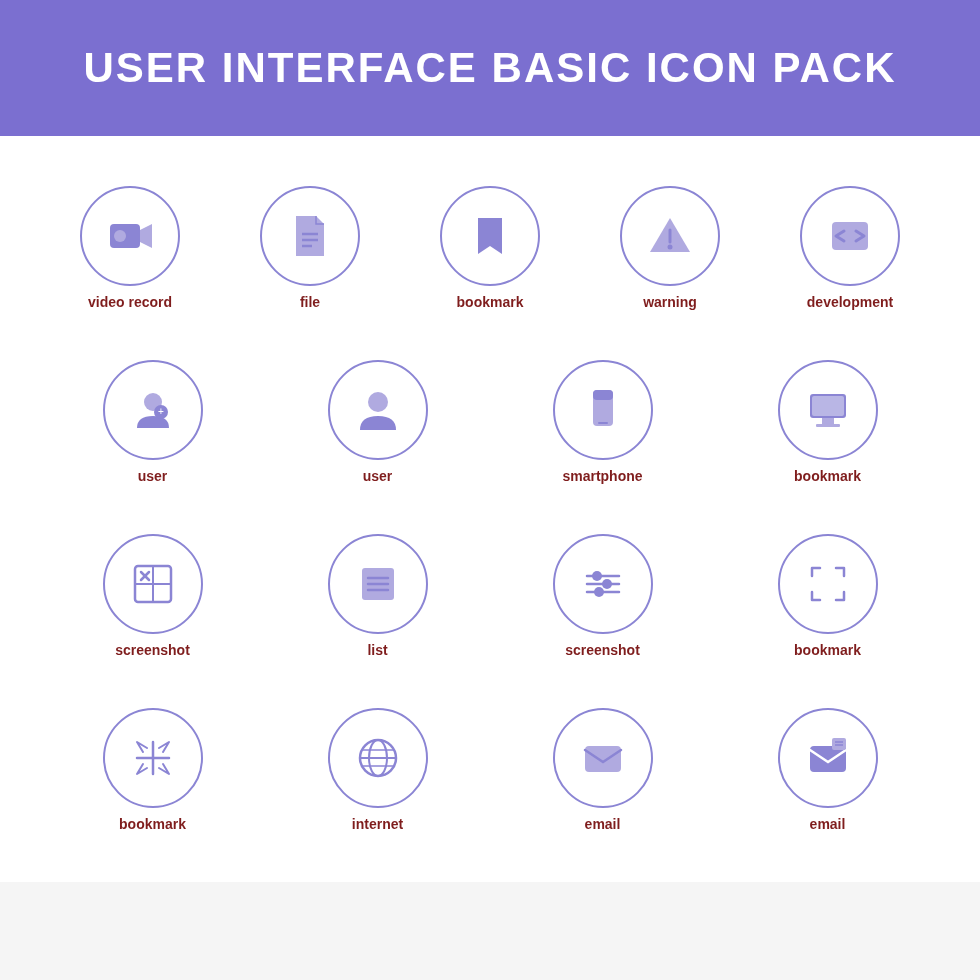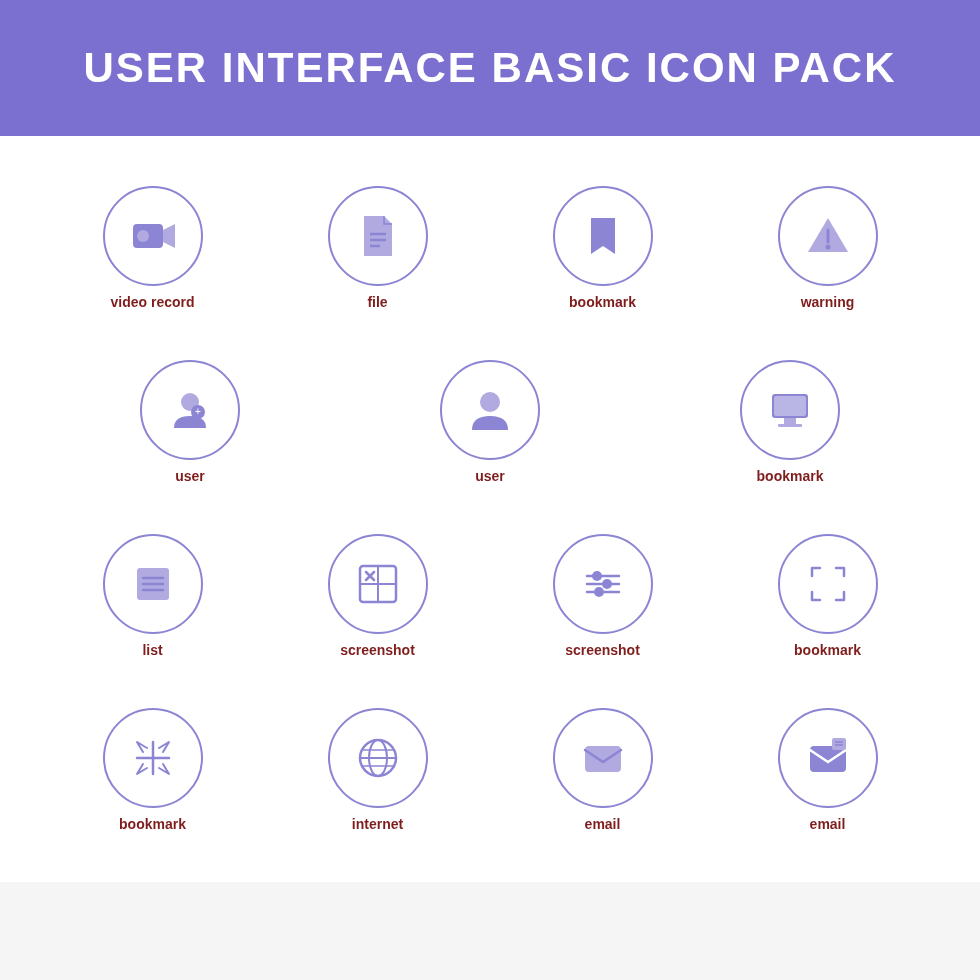--- a/index.html
+++ b/index.html
@@ -114,20 +114,30 @@
       <div class="icon-circle">
         <svg viewBox="0 0 52 52">
           <path d="M26 8 L46 42 H6 Z" class="accent-light"></path>
           <line x1="26" y1="20" x2="26" y2="32" stroke="#8b85d4" stroke-width="3" stroke-linecap="round"></line>
           <circle cx="26" cy="37" r="2.5" fill="#8b85d4"></circle>
         </svg>
       </div>
       <span class="icon-label">warning</span>
     </div>
 
+    <div class="icon-item">
+      <div class="icon-circle">
+        <svg viewBox="0 0 52 52">
+          <rect x="8" y="12" width="36" height="28" rx="4" class="accent-light"></rect>
+          <polyline points="20,21 12,26 20,31" stroke="#8b85d4" stroke-width="3" fill="none" stroke-linecap="round" stroke-linejoin="round"></polyline>
+          <polyline points="32,21 40,26 32,31" stroke="#8b85d4" stroke-width="3" fill="none" stroke-linecap="round" stroke-linejoin="round"></polyline>
+        </svg>
+      </div>
+      <span class="icon-label">development</span>
+    </div>
 
   </div>
 
   <div class="icon-row">
 
 
     <div class="icon-item">
       <div class="icon-circle">
         <svg viewBox="0 0 52 52">
           <circle cx="26" cy="18" r="9" class="accent-light"></circle>
@@ -142,60 +152,70 @@
     <div class="icon-item">
       <div class="icon-circle">
         <svg viewBox="0 0 52 52">
           <circle cx="26" cy="18" r="10" class="accent-light"></circle>
           <path d="M8 46 Q8 32 26 32 Q44 32 44 46 Z" class="accent"></path>
         </svg>
       </div>
       <span class="icon-label">user</span>
     </div>
 
+    <div class="icon-item">
+      <div class="icon-circle">
+        <svg viewBox="0 0 52 52">
+          <rect x="16" y="6" width="20" height="36" rx="4" class="accent-light"></rect>
+          <rect x="16" y="6" width="20" height="10" rx="4" class="accent"></rect>
+          <rect x="21" y="38" width="10" height="2" rx="1" fill="#8b85d4"></rect>
+        </svg>
+      </div>
+      <span class="icon-label">smartphone</span>
+    </div>
 
     <div class="icon-item">
       <div class="icon-circle">
         <svg viewBox="0 0 52 52">
           <rect x="8" y="10" width="36" height="24" rx="3" class="accent"></rect>
           <rect x="10" y="12" width="32" height="20" rx="2" fill="white" opacity="0.4"></rect>
           <rect x="20" y="34" width="12" height="6" class="accent-light"></rect>
           <rect x="14" y="40" width="24" height="3" rx="1" class="accent-light"></rect>
         </svg>
       </div>
       <span class="icon-label">bookmark</span>
     </div>
 
   </div>
 
   <div class="icon-row">
-
-    <div class="icon-item">
-      <div class="icon-circle">
-        <svg viewBox="0 0 52 52">
-          <rect x="10" y="10" width="32" height="32" rx="3" class="accent-light"></rect>
-          <line x1="16" y1="20" x2="36" y2="20" stroke="#8b85d4" stroke-width="2.5" stroke-linecap="round"></line>
-          <line x1="16" y1="26" x2="36" y2="26" stroke="#8b85d4" stroke-width="2.5" stroke-linecap="round"></line>
-          <line x1="16" y1="32" x2="36" y2="32" stroke="#8b85d4" stroke-width="2.5" stroke-linecap="round"></line>
-        </svg>
-      </div>
-      <span class="icon-label">list</span>
-    </div>
 
     <div class="icon-item">
       <div class="icon-circle">
         <svg viewBox="0 0 52 52">
           <rect x="8" y="8" width="36" height="36" rx="3" fill="none" stroke="#8b85d4" stroke-width="2.5"></rect>
           <line x1="8" y1="26" x2="44" y2="26" stroke="#8b85d4" stroke-width="2"></line>
           <line x1="26" y1="8" x2="26" y2="44" stroke="#8b85d4" stroke-width="2"></line>
           <line x1="14" y1="14" x2="22" y2="22" stroke="#8b85d4" stroke-width="2.5" stroke-linecap="round"></line>
           <line x1="22" y1="14" x2="14" y2="22" stroke="#8b85d4" stroke-width="2.5" stroke-linecap="round"></line>
         </svg>
       </div>
       <span class="icon-label">screenshot</span>
+    </div>
+
+    <div class="icon-item">
+      <div class="icon-circle">
+        <svg viewBox="0 0 52 52">
+          <rect x="10" y="10" width="32" height="32" rx="3" class="accent-light"></rect>
+          <line x1="16" y1="20" x2="36" y2="20" stroke="#8b85d4" stroke-width="2.5" stroke-linecap="round"></line>
+          <line x1="16" y1="26" x2="36" y2="26" stroke="#8b85d4" stroke-width="2.5" stroke-linecap="round"></line>
+          <line x1="16" y1="32" x2="36" y2="32" stroke="#8b85d4" stroke-width="2.5" stroke-linecap="round"></line>
+        </svg>
+      </div>
+      <span class="icon-label">list</span>
     </div>
 
 
     <div class="icon-item">
       <div class="icon-circle">
         <svg viewBox="0 0 52 52">
           <line x1="10" y1="18" x2="42" y2="18" stroke="#8b85d4" stroke-width="2.5" stroke-linecap="round"></line>
           <line x1="10" y1="26" x2="42" y2="26" stroke="#8b85d4" stroke-width="2.5" stroke-linecap="round"></line>
           <line x1="10" y1="34" x2="42" y2="34" stroke="#8b85d4" stroke-width="2.5" stroke-linecap="round"></line>
           <circle cx="20" cy="18" r="5" class="accent"></circle>

